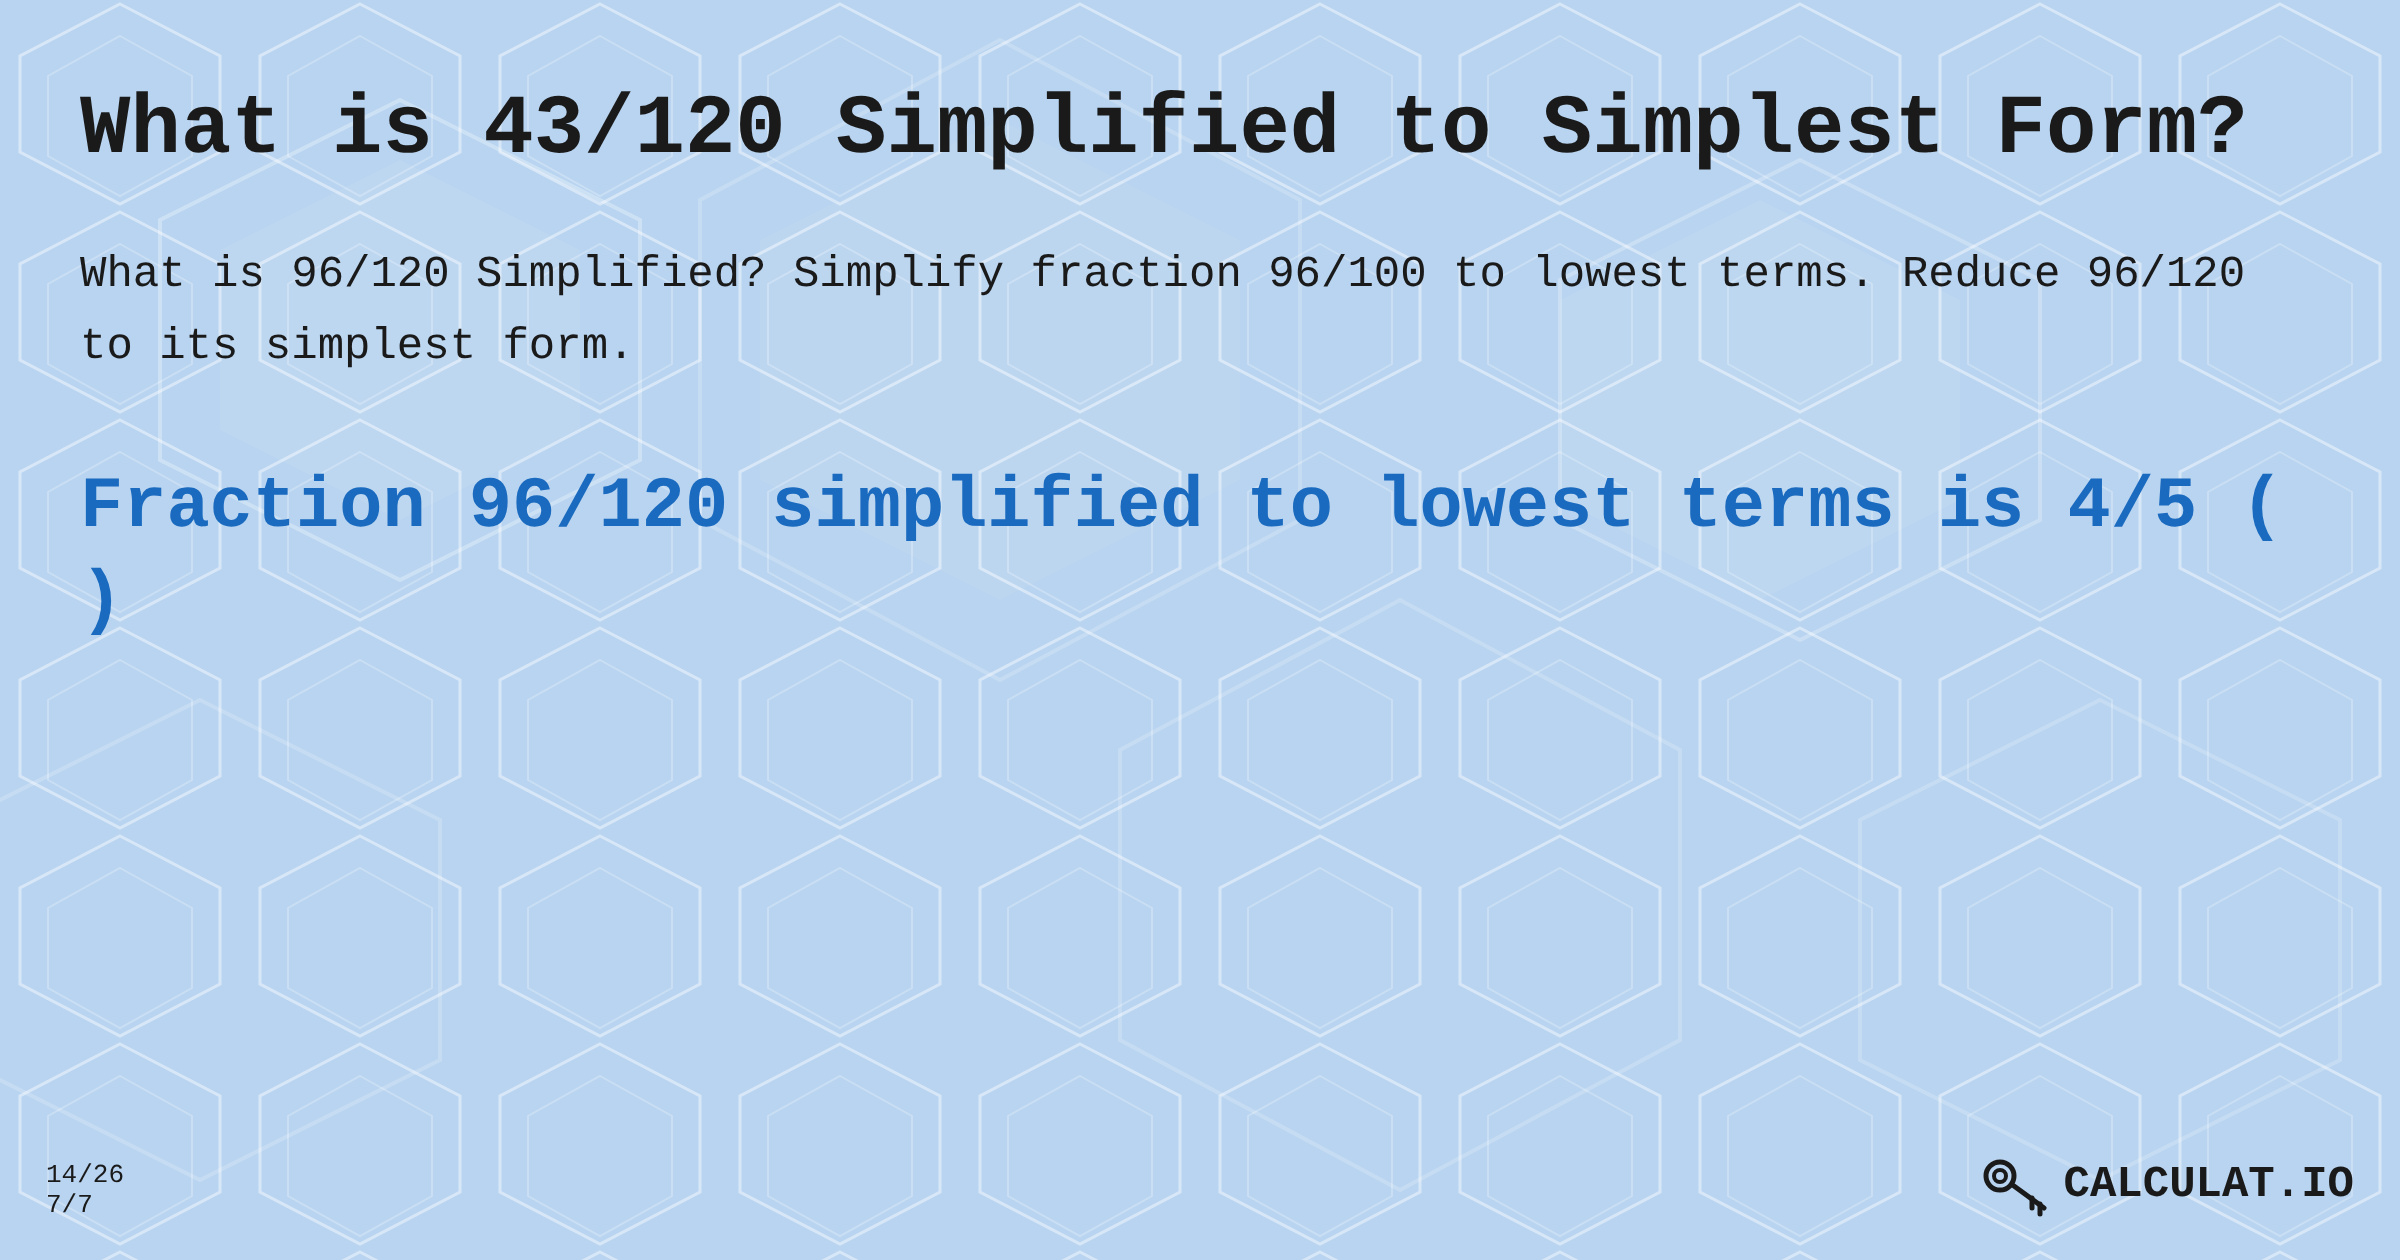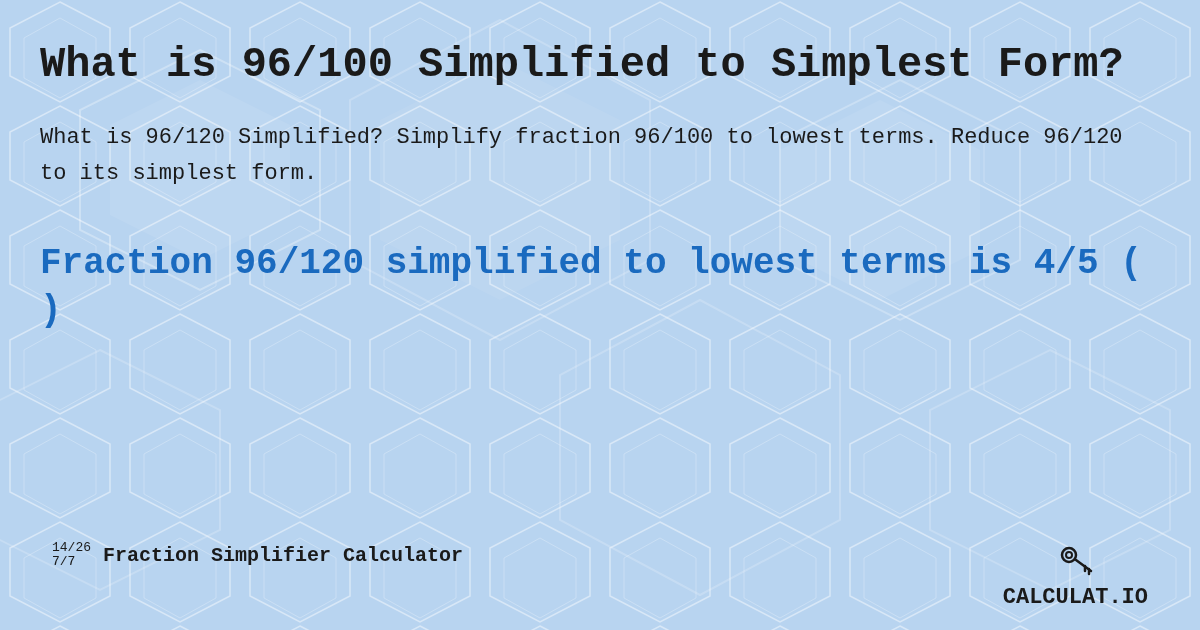--- a/index.html
+++ b/index.html
@@ -47,40 +47,40 @@
 
     .description {
       font-family: 'Courier New', Courier, monospace;
       font-size: 22px;
       color: #1a1a1a;
       line-height: 1.6;
       margin-bottom: 40px;
     }
 
     .result-section {
-      margin-top: 10px;
+      margin-top: 0;
     }
 
     .result-text {
       font-family: 'Courier New', Courier, monospace;
       font-size: 36px;
       font-weight: bold;
       color: #1a6abf;
       line-height: 1.3;
     }
 
     .footer {
       position: absolute;
       bottom: 20px;
       left: 0;
       right: 0;
       display: flex;
-      align-items: flex-start;
+      align-items: flex-end;
       justify-content: space-between;
-      padding: 0 52px;
+      padding: 0 23px;
     }
 
     .footer-left {
       display: flex;
       align-items: center;
       gap: 12px;
     }
 
     .fraction-stack {
       display: flex;
@@ -95,21 +95,20 @@
       font-family: 'Courier New', Courier, monospace;
       font-size: 20px;
       font-weight: bold;
       color: #1a1a1a;
     }
 
     .footer-right {
       display: flex;
       align-items: center;
       gap: 8px;
-      flex-direction: column;
     }
 
     .calculat-logo {
       font-family: 'Courier New', Courier, monospace;
       font-size: 22px;
       font-weight: bold;
       color: #1a1a1a;
     }
   </style>
 </head>
@@ -133,35 +132,34 @@
   <polygon points="100,350 220,410 220,530 100,590 -20,530 -20,410" fill="none" stroke="rgba(255,255,255,0.2)" stroke-width="2"></polygon>
   <polygon points="700,300 840,375 840,520 700,595 560,520 560,375" fill="none" stroke="rgba(255,255,255,0.2)" stroke-width="2"></polygon>
   <polygon points="1050,350 1170,410 1170,530 1050,590 930,530 930,410" fill="none" stroke="rgba(255,255,255,0.2)" stroke-width="2"></polygon>
 
   <polygon points="200,80 290,125 290,215 200,260 110,215 110,125" fill="rgba(255,255,255,0.08)"></polygon>
   <polygon points="500,60 620,120 620,240 500,300 380,240 380,120" fill="rgba(255,255,255,0.06)"></polygon>
   <polygon points="880,100 980,150 980,250 880,300 780,250 780,150" fill="rgba(255,255,255,0.07)"></polygon>
 </svg>
 
 <div class="content-wrapper">
-  <h1 class="main-title">What is 96/100 Simplified to Simplest Form?</h1>
+  <h1 class="main-title">What is 43/120 Simplified to Simplest Form?</h1>
 
   <p class="description">What is 96/120 Simplified? Simplify fraction 96/100 to lowest terms. Reduce 96/120 to its simplest form.</p>
 
   <div class="result-section">
     <p class="result-text">Fraction 96/120 simplified to lowest terms is 4/5 ( )</p>
   </div>
 
   <div class="footer">
     <div class="footer-left">
       <div class="fraction-stack">
         <span>14/26</span>
         <span>7/7</span>
       </div>
-      <span class="footer-title">Fraction Simplifier Calculator</span>
     </div>
 
     <div class="footer-right">
 
       <svg width="36" height="36" viewBox="0 0 36 36" fill="none" xmlns="http://www.w3.org/2000/svg">
         <circle cx="12" cy="14" r="7" stroke="#1a1a1a" stroke-width="2.5" fill="none"></circle>
         <circle cx="12" cy="14" r="3" stroke="#1a1a1a" stroke-width="2" fill="none"></circle>
         <line x1="19" y1="19" x2="34" y2="30" stroke="#1a1a1a" stroke-width="2.5" stroke-linecap="round"></line>
         <line x1="28" y1="25" x2="28" y2="30" stroke="#1a1a1a" stroke-width="2.5" stroke-linecap="round"></line>
         <line x1="32" y1="28" x2="32" y2="33" stroke="#1a1a1a" stroke-width="2.5" stroke-linecap="round"></line>

